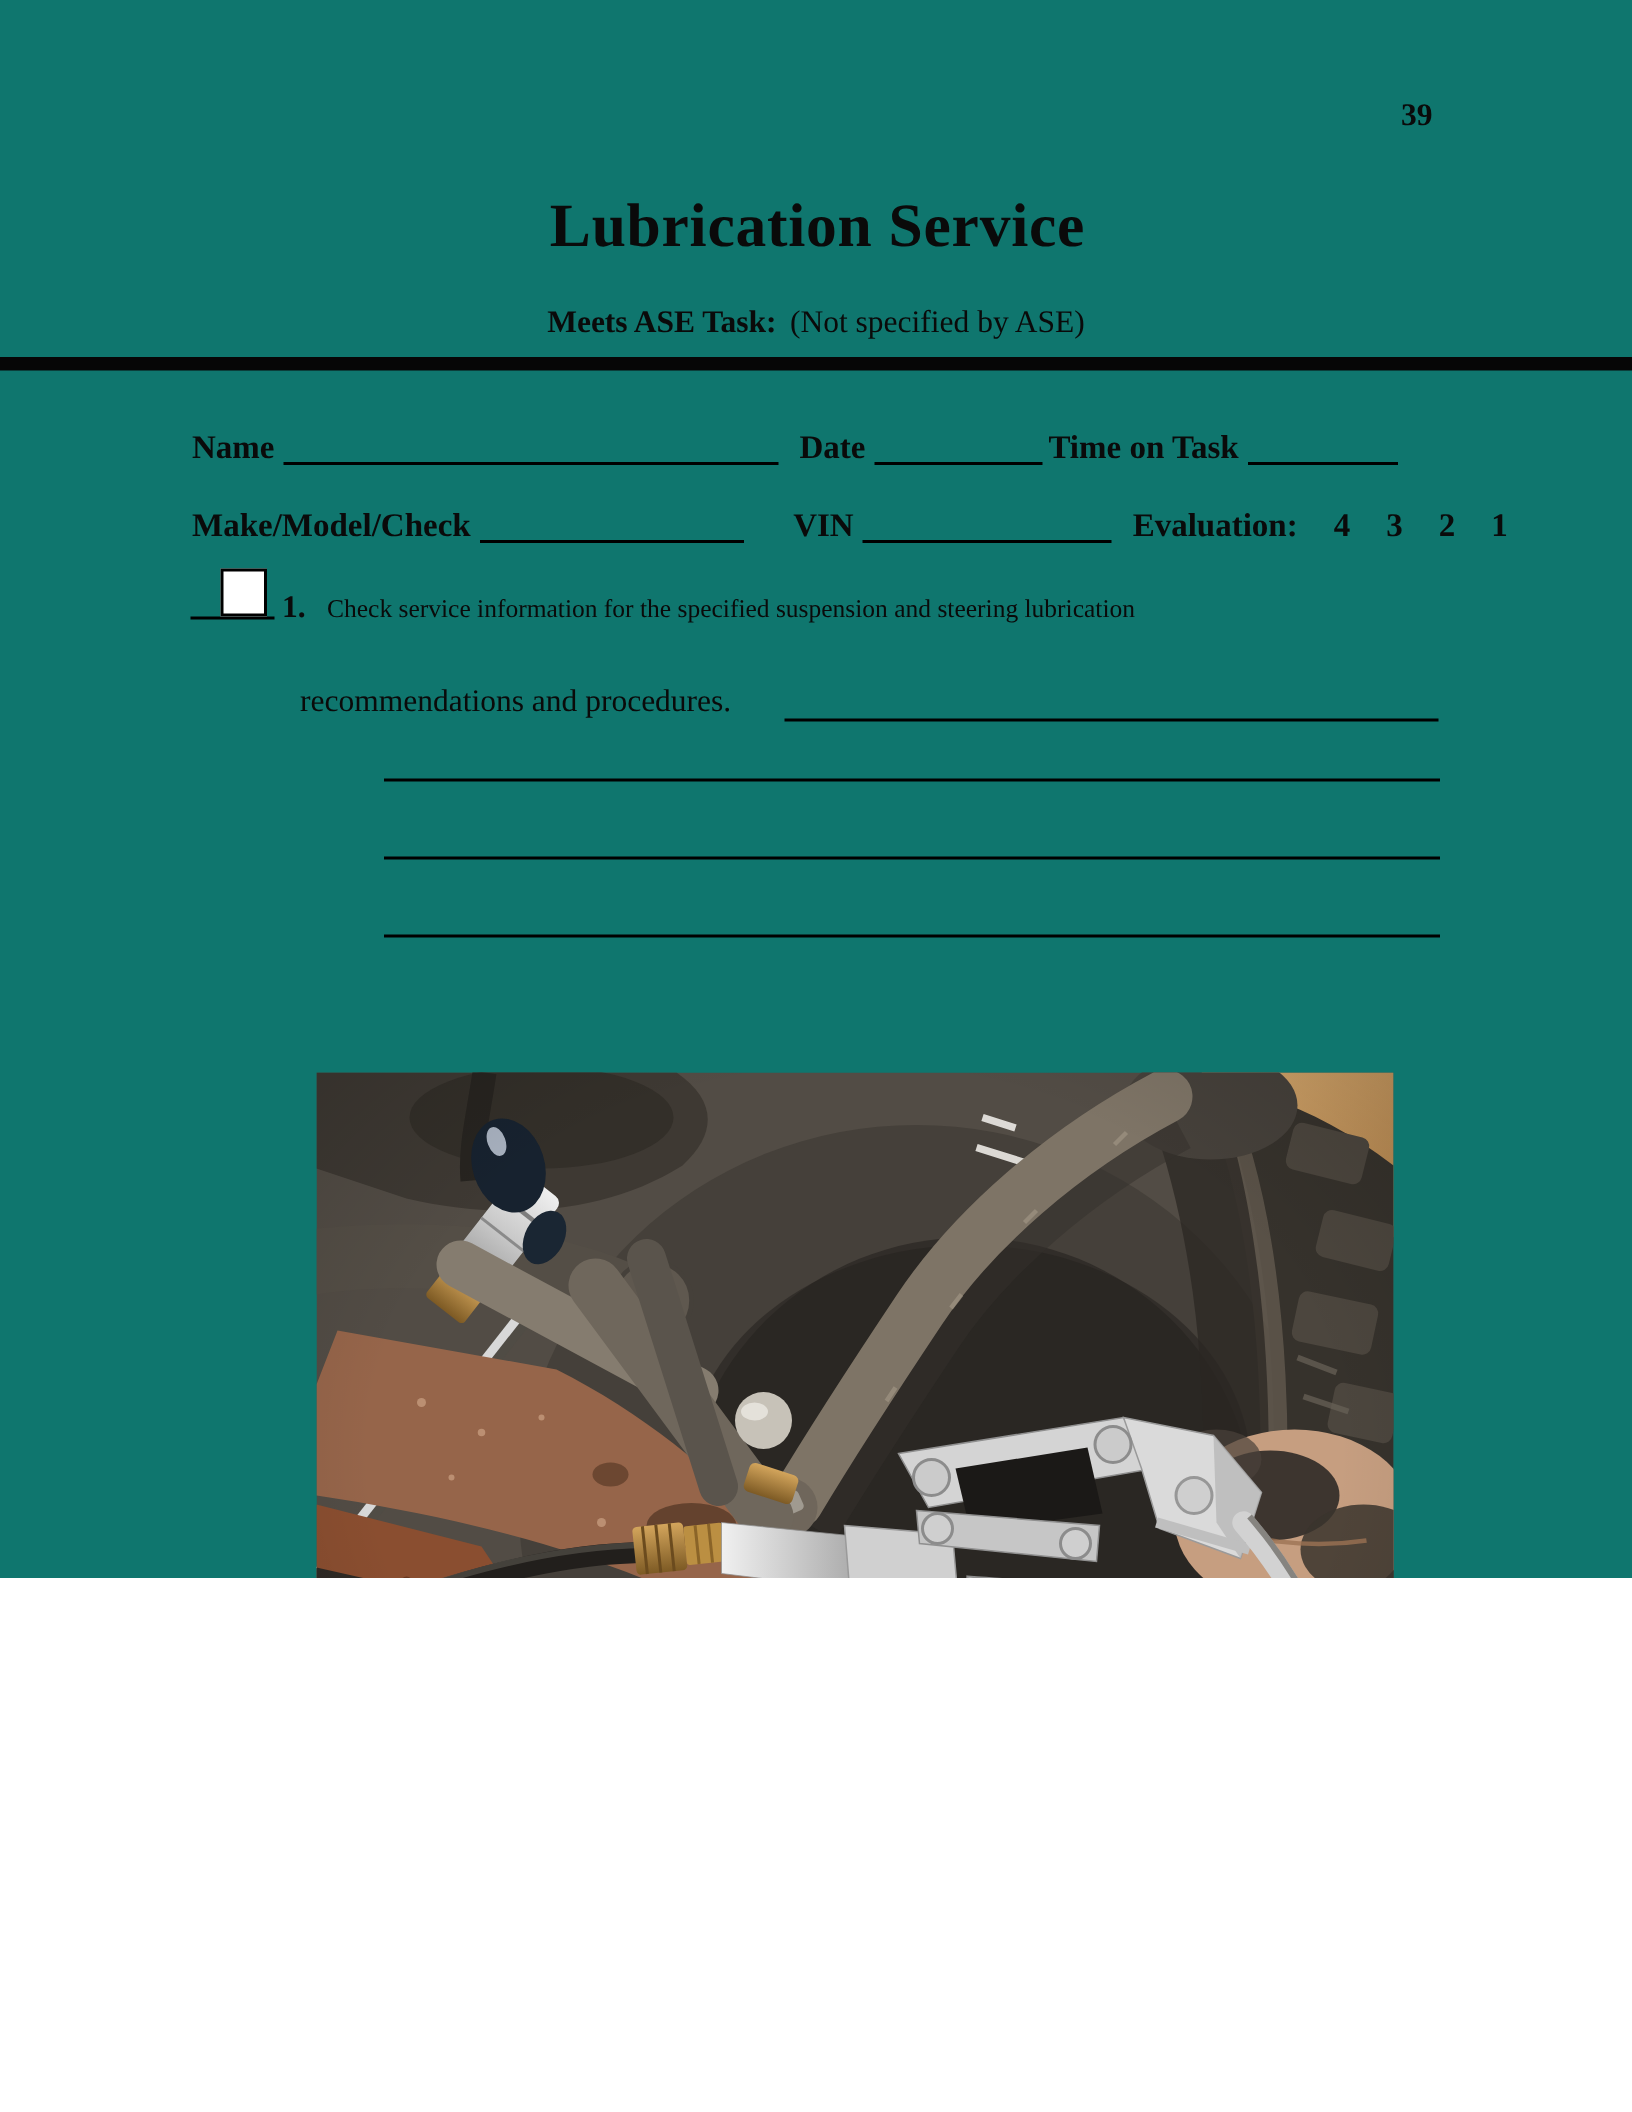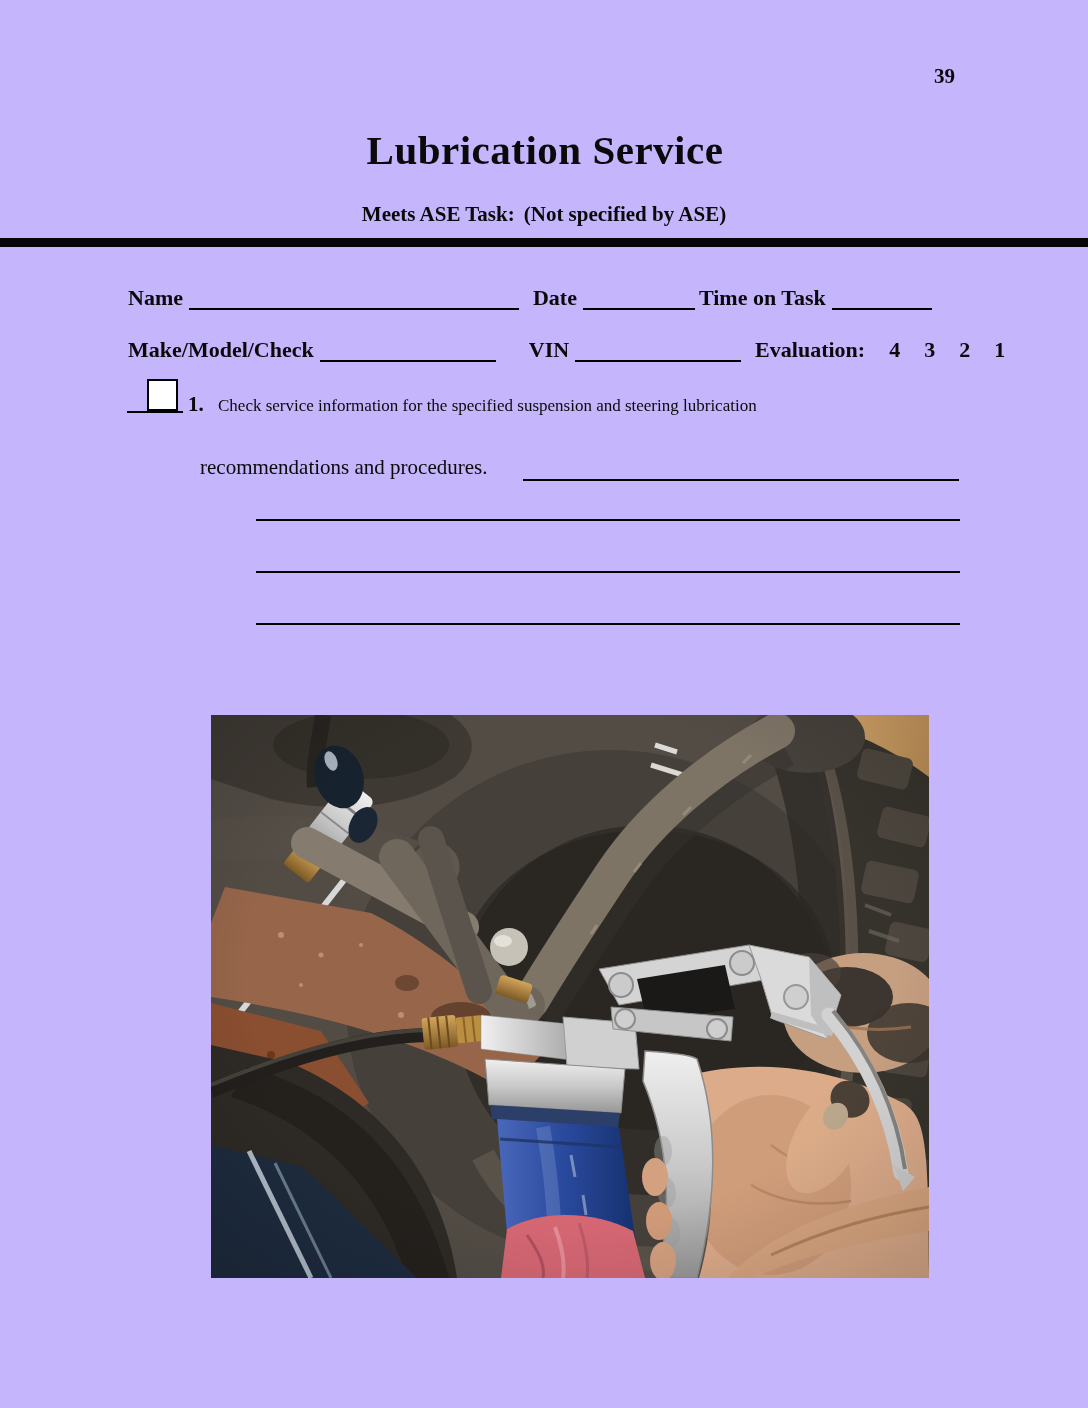--- a/index.html
+++ b/index.html
@@ -1,29 +1,29 @@
 <!DOCTYPE html>
 <html><head>
 <meta charset="utf-8">
 <style>
   html,body{margin:0;padding:0;background:#ffffff;}
   #page{
     position:relative;
-    width:1088px;height:1408px;
-    background:#c4b5fd;
+    width:1088px;height:1052px;
+    background:#0f766e;
     font-family:"Liberation Serif","DejaVu Serif",serif;
     color:#0a0a0a;
     overflow:hidden;
   }
   .abs{position:absolute;}
   #page-number{top:64px;left:934px;font-size:21px;font-weight:bold;}
   #doc-title{top:126px;left:1px;width:1088px;text-align:center;font-size:41px;font-weight:bold;letter-spacing:.5px;}
   #subtitle{top:202px;left:0;width:1088px;text-align:center;font-size:21px;}
   #subtitle .lbl{font-weight:bold;}
-  #subtitle .val{margin-left:9px;font-weight:bold;}
+  #subtitle .val{margin-left:9px;font-weight:normal;}
   #divider{top:238px;left:0;width:1088px;height:9px;background:#060606;}
   .form-row{display:flex;align-items:flex-end;font-size:22px;font-weight:bold;white-space:nowrap;}
   .form-row .lbl{line-height:25px;}
   .blank{height:25px;border-bottom:2px solid #000;}
   #row1{top:283px;left:128px;}
   #row2{top:335px;left:128px;}
   .ml6{margin-left:6px;} .ml12{margin-left:4px;} .ml14{margin-left:14px;} .ml18{margin-left:33px;}
   .score{margin-left:24px;line-height:25px;}
   #task1-underline-box{top:411px;left:127px;width:56px;border-top:2px solid #000;}
   #task1-checkbox{top:379px;left:147px;width:27px;height:28px;border:2.5px solid #000;background:#fff;}

